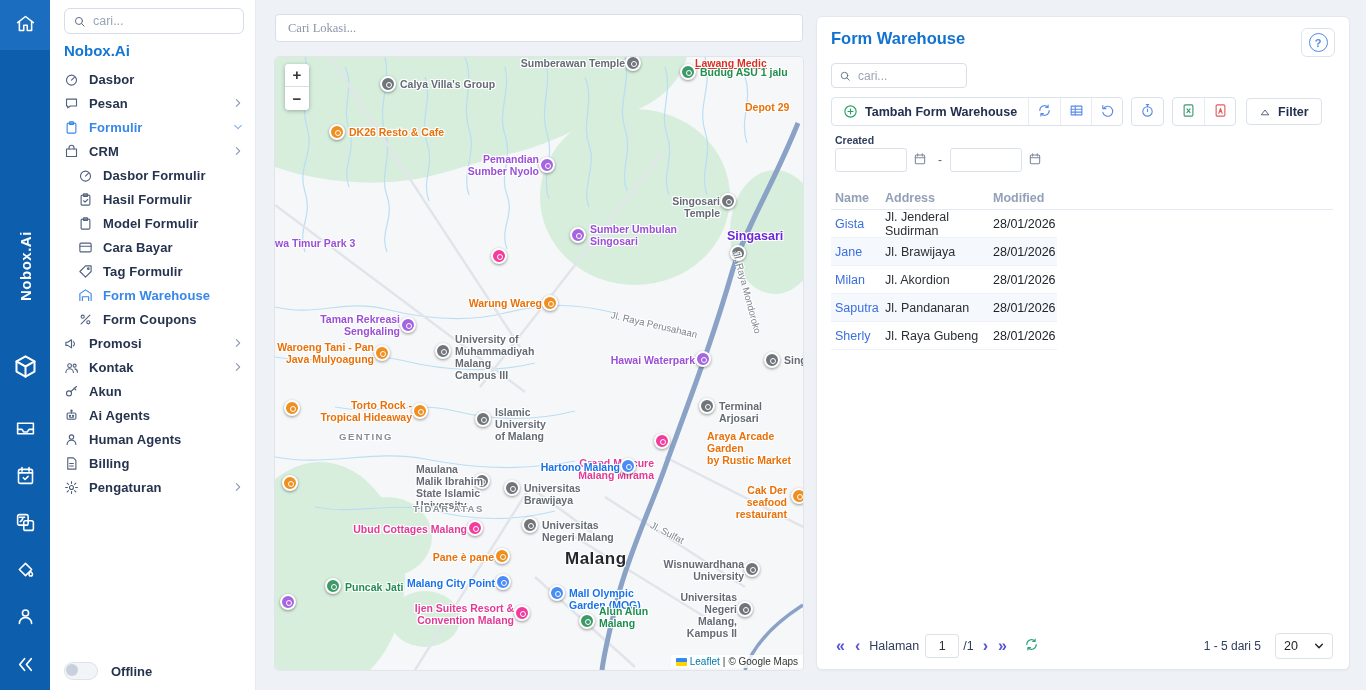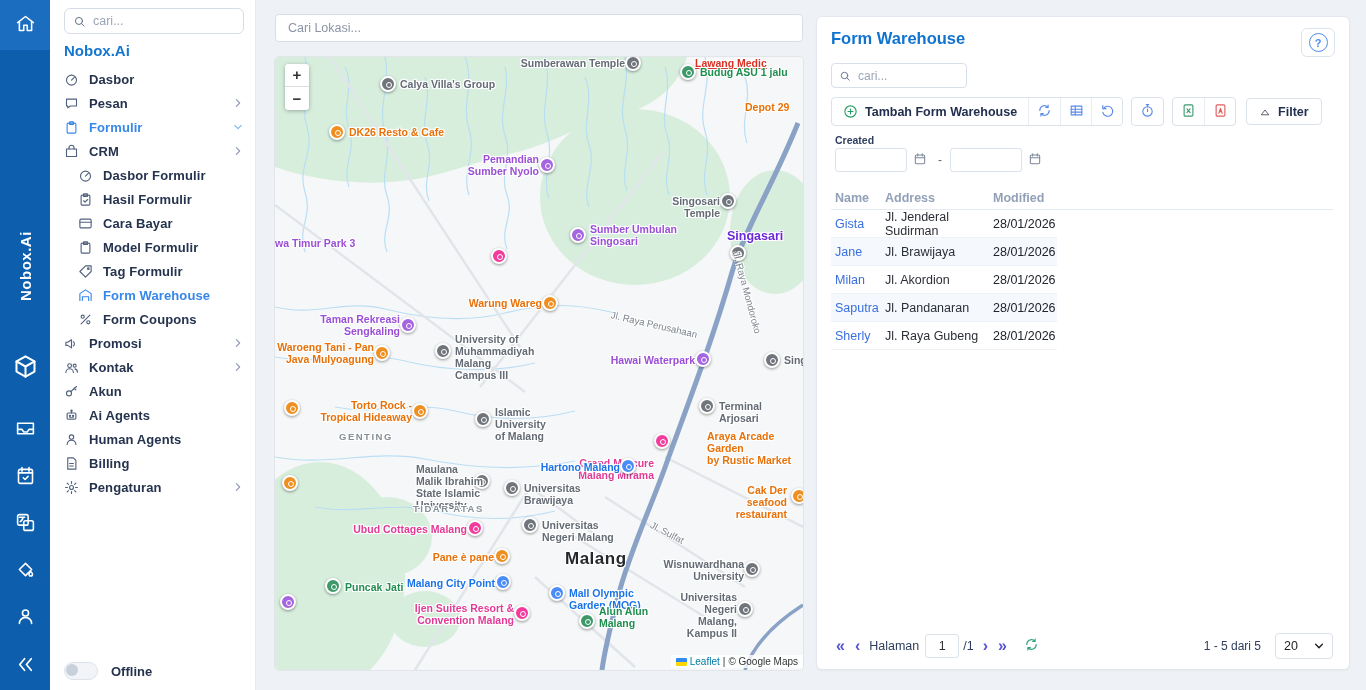--- a/index.html
+++ b/index.html
@@ -42,21 +42,21 @@
   .offline{position:absolute;left:14px;bottom:10px;display:flex;align-items:center;gap:13px;}
   .toggle{width:32px;height:16px;border-radius:9px;background:#f2f4f8;border:1px solid #dde3ec;position:relative;
     display:inline-block;cursor:pointer;}
   .toggle .knob{position:absolute;left:1px;top:1px;width:12px;height:12px;border-radius:50%;background:#c8d0dc;}
   .off-label{font-size:13px;font-weight:700;color:#25334e;}
 
   
   .loc-search{position:absolute;left:275px;top:14px;width:528px;height:28px;background:#fff;border:1px solid #d9dfe9;
     border-radius:4px;display:flex;align-items:center;box-sizing:border-box;}
   .loc-search input{border:none;outline:none;width:100%;margin:0 10px;font-size:12.5px;color:#333;background:transparent;
-    font-family:Liberation Sans, sans-serif;}
+    font-family:Liberation Serif, serif;}
   .loc-search input::placeholder{color:#8c95a6;}
   .map{position:absolute;left:275px;top:57px;width:528px;height:613px;background:#f6f7f8;border-radius:4px;
     overflow:hidden;box-shadow:0 0 0 1px rgba(0,0,0,.05);}
   .map-base{position:absolute;left:0;top:0;width:528px;height:613px;}
   .map-layers{position:absolute;left:0;top:0;width:528px;height:613px;}
   .pin{position:absolute;width:16px;height:16px;border:2px solid #fff;border-radius:50%;
     box-shadow:0 1px 3px rgba(0,0,0,.4);box-sizing:border-box;}
   .pin::after{content:"";position:absolute;left:4px;top:4px;width:4px;height:4px;border:1px solid #fff;border-radius:50%;}
   .pin-orange{background:#ef8f1f;} .pin-purple{background:#a564e0;} .pin-gray{background:#70757c;}
   .pin-pink{background:#f23b9c;} .pin-blue{background:#4a8cf7;} .pin-green{background:#3d9a68;}
@@ -276,34 +276,34 @@
               <rect x="5" y="5" width="14" height="16" rx="2"></rect>
               <path d="M9 3h6v4H9z"></path>
               <path d="M9 14l2.2 2.2L15.5 12"></path>
             </svg>
           </span>
           <span class="mi-label">Hasil Formulir</span>
         </div>
         <div class="menu-item sub">
           <span class="mi-icon">
             <svg viewBox="0 0 24 24" fill="none" stroke="currentColor" stroke-width="1.8" stroke-linecap="round" stroke-linejoin="round">
+              <rect x="5" y="5" width="14" height="16" rx="2"></rect>
+              <path d="M9 3h6v4H9z"></path>
+            </svg>
+          </span>
+          <span class="mi-label">Model Formulir</span>
+        </div>
+        <div class="menu-item sub">
+          <span class="mi-icon">
+            <svg viewBox="0 0 24 24" fill="none" stroke="currentColor" stroke-width="1.8" stroke-linecap="round" stroke-linejoin="round">
               <rect x="3" y="5" width="18" height="14" rx="2"></rect>
               <path d="M3 10h18"></path>
             </svg>
           </span>
           <span class="mi-label">Cara Bayar</span>
-        </div>
-        <div class="menu-item sub">
-          <span class="mi-icon">
-            <svg viewBox="0 0 24 24" fill="none" stroke="currentColor" stroke-width="1.8" stroke-linecap="round" stroke-linejoin="round">
-              <rect x="5" y="5" width="14" height="16" rx="2"></rect>
-              <path d="M9 3h6v4H9z"></path>
-            </svg>
-          </span>
-          <span class="mi-label">Model Formulir</span>
         </div>
         <div class="menu-item sub">
           <span class="mi-icon">
             <svg viewBox="0 0 24 24" fill="none" stroke="currentColor" stroke-width="1.8" stroke-linecap="round" stroke-linejoin="round">
               <path d="M3 12l9-9h9v9l-9 9z"></path>
               <circle cx="16.5" cy="7.5" r="1.3"></circle>
             </svg>
           </span>
           <span class="mi-label">Tag Formulir</span>
         </div>

